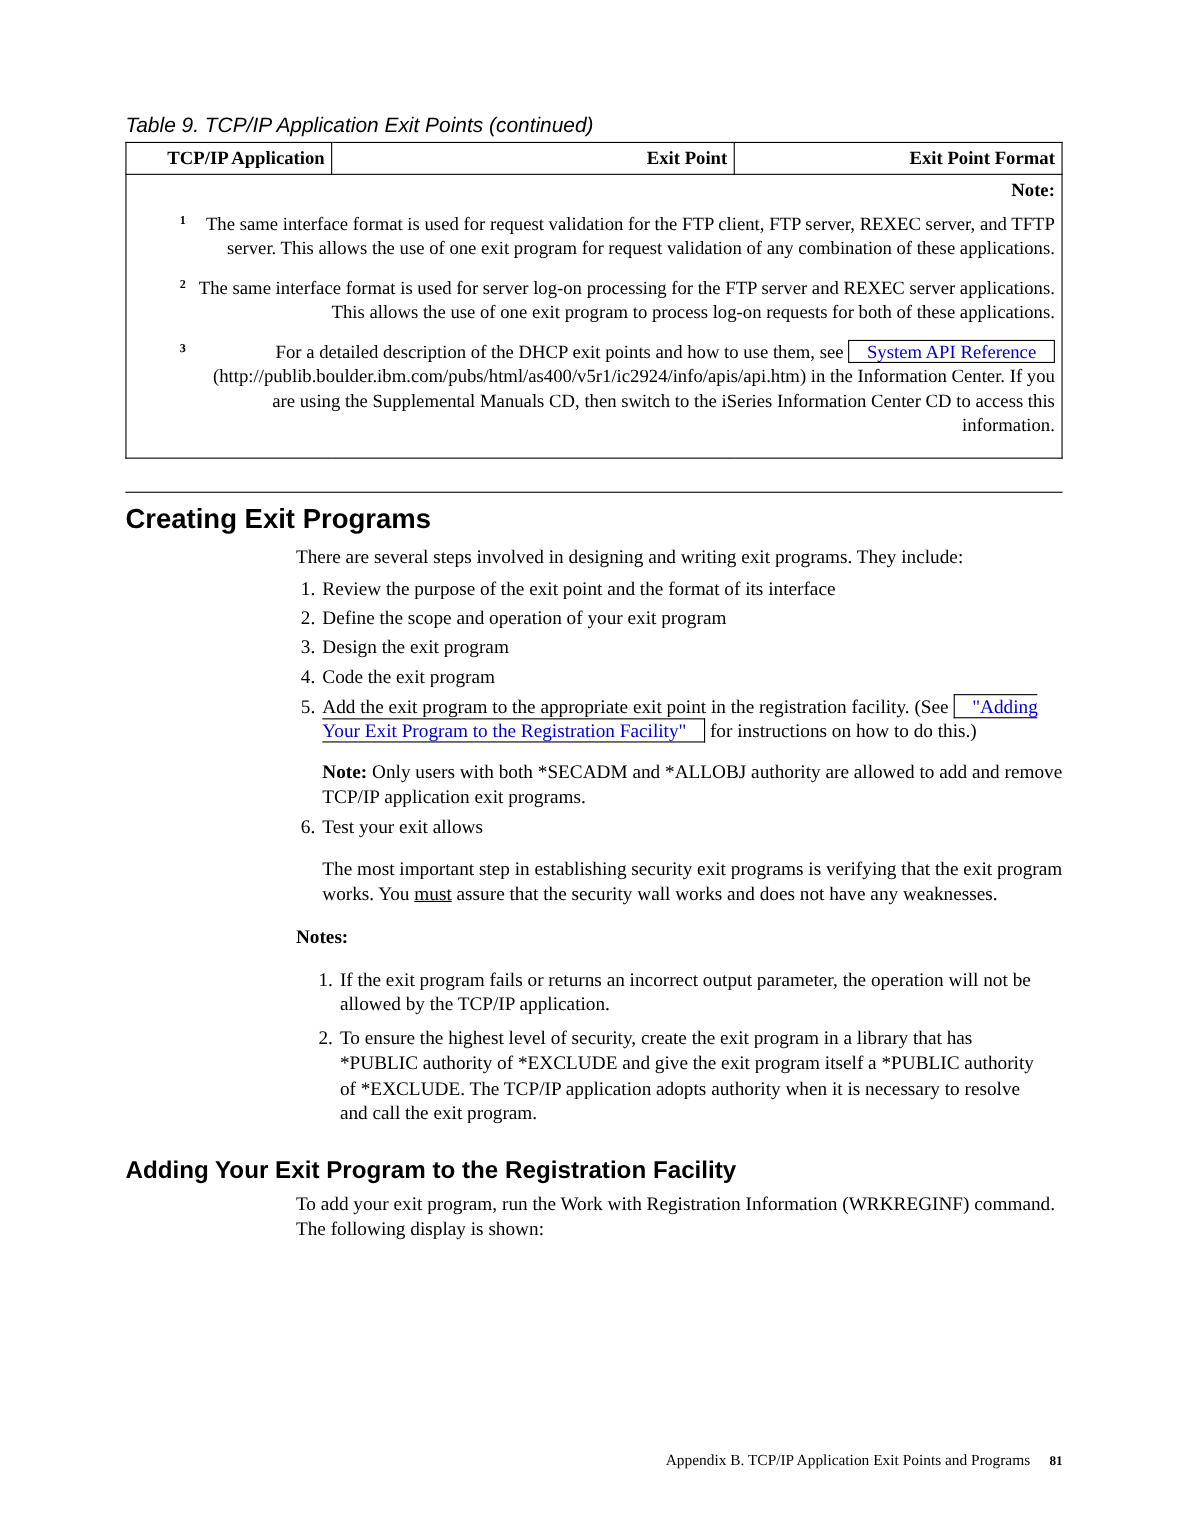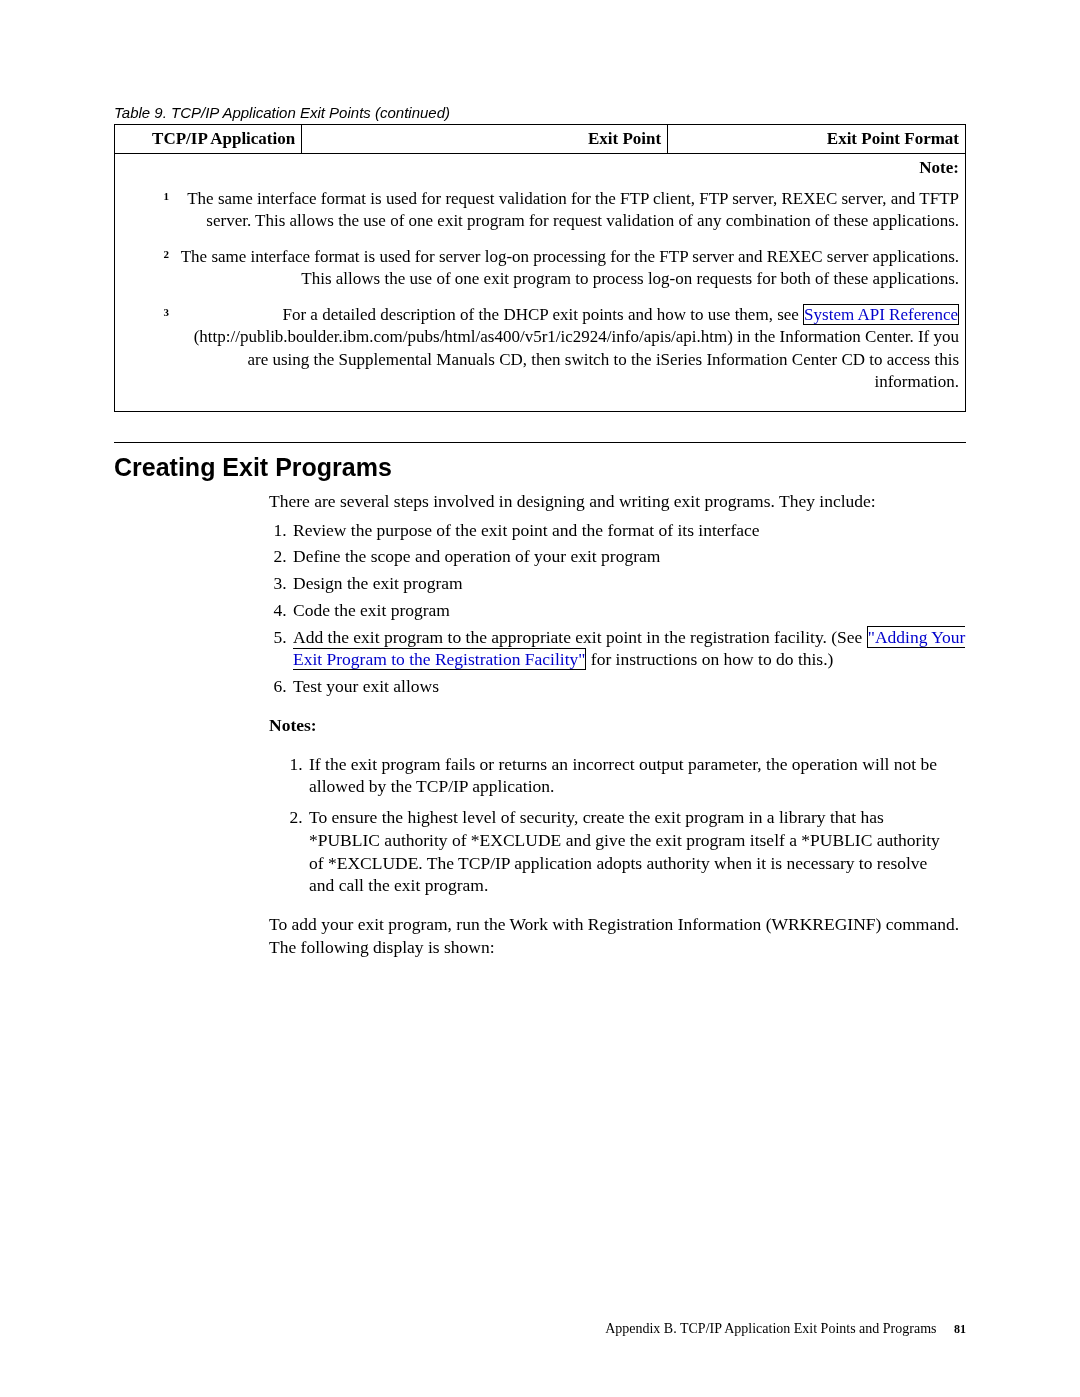--- a/index.html
+++ b/index.html
@@ -11,21 +11,21 @@
   .page {
     width: 1080px;
     height: 1397px;
     position: relative;
     box-sizing: border-box;
     padding: 104px 114px 0 114px;
   }
   .table-caption {
     font-family: Arial, Helvetica, sans-serif;
     font-style: italic;
-    font-size: 15px;
+    font-size: 19px;
     margin-bottom: 3px;
   }
   table.exit {
     border-collapse: collapse;
     width: 100%;
     font-size: 17px;
   }
   table.exit th, table.exit td {
     border: 1px solid #000;
     padding: 4px 6px;
@@ -53,21 +53,21 @@
     flex: 0 0 48px;
     padding-top: 2px;
   }
   .note-txt {
     flex: 1;
     line-height: 1.3;
   }
   .link-box {
     border: 1px solid #000;
     color: #0000cc;
-    padding: 0 0px;
+    padding: 0 16px;
   }
   hr.sep {
     border: none;
     border-top: 1px solid #000;
     margin: 30px 0 10px 0;
   }
   h2.h1 {
     font-family: Arial, Helvetica, sans-serif;
     font-size: 25px;
     font-weight: bold;
@@ -180,33 +180,40 @@
 
   <div class="body-block">
     <p>There are several steps involved in designing and writing exit programs. They include:</p>
     <ol class="steps">
       <li>Review the purpose of the exit point and the format of its interface</li>
       <li>Define the scope and operation of your exit program</li>
       <li>Design the exit program</li>
       <li>Code the exit program</li>
       <li>
         <span>Add the exit program to the appropriate exit point in the registration facility. (See </span><span class="link-box">"Adding Your Exit Program to the Registration Facility"</span><span> for instructions on how to do this.)</span>
+        <div class="note-inset" style="margin-top:14px;">
+          <span class="note-inline-label">Note:</span><span> Only users with both *SECADM and *ALLOBJ authority are allowed to add and remove TCP/IP application exit programs.</span>
+        </div>
       </li>
       <li>
         <span>Test your exit allows</span>
+        <p style="margin-top:16px;">
+          <span>The most important step in establishing security exit programs is verifying that the exit program works. You </span><span class="underline">must</span><span> assure that the security wall works and does not have any weaknesses.</span>
+        </p>
       </li>
     </ol>
 
     <div class="notes-hdr">Notes:</div>
     <ol class="notes-list">
       <li>If the exit program fails or returns an incorrect output parameter, the operation will not be allowed by the TCP/IP application.</li>
       <li>To ensure the highest level of security, create the exit program in a library that has *PUBLIC authority of *EXCLUDE and give the exit program itself a *PUBLIC authority of *EXCLUDE. The TCP/IP application adopts authority when it is necessary to resolve and call the exit program.</li>
     </ol>
   </div>
 
+  <h2 class="h2">Adding Your Exit Program to the Registration Facility</h2>
   <div class="body-block">
     <p>To add your exit program, run the Work with Registration Information (WRKREGINF) command. The following display is shown:</p>
   </div>
 
   <div class="footer">
     <span>Appendix B. TCP/IP Application Exit Points and Programs</span>
     <span class="pn">81</span>
   </div>
 
 </div>

